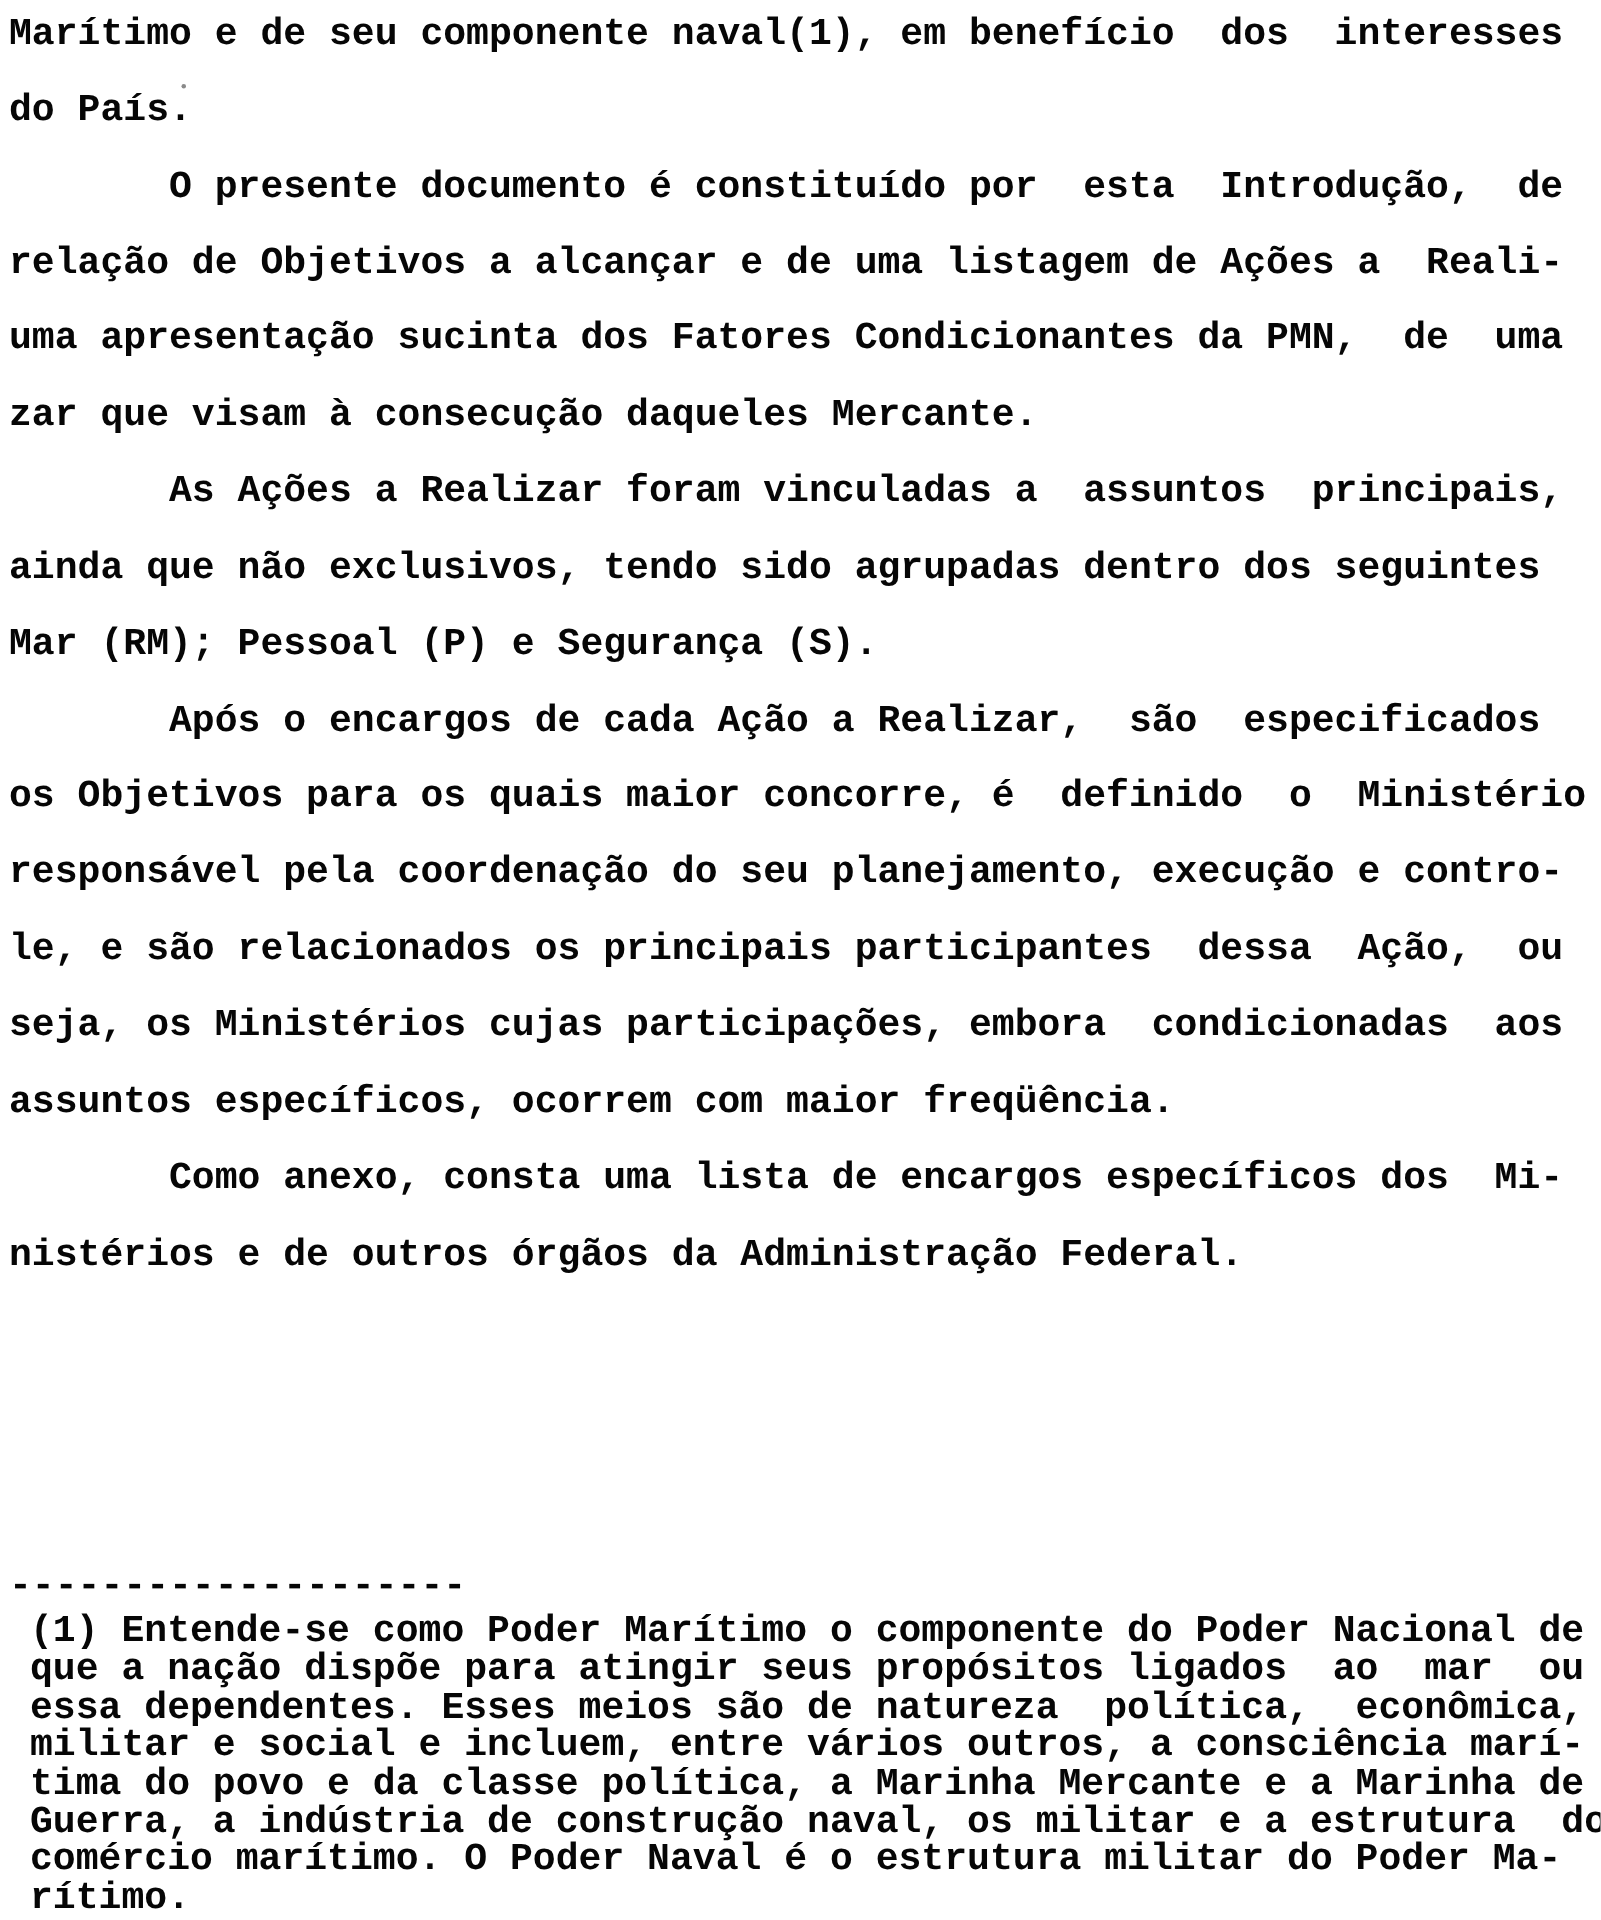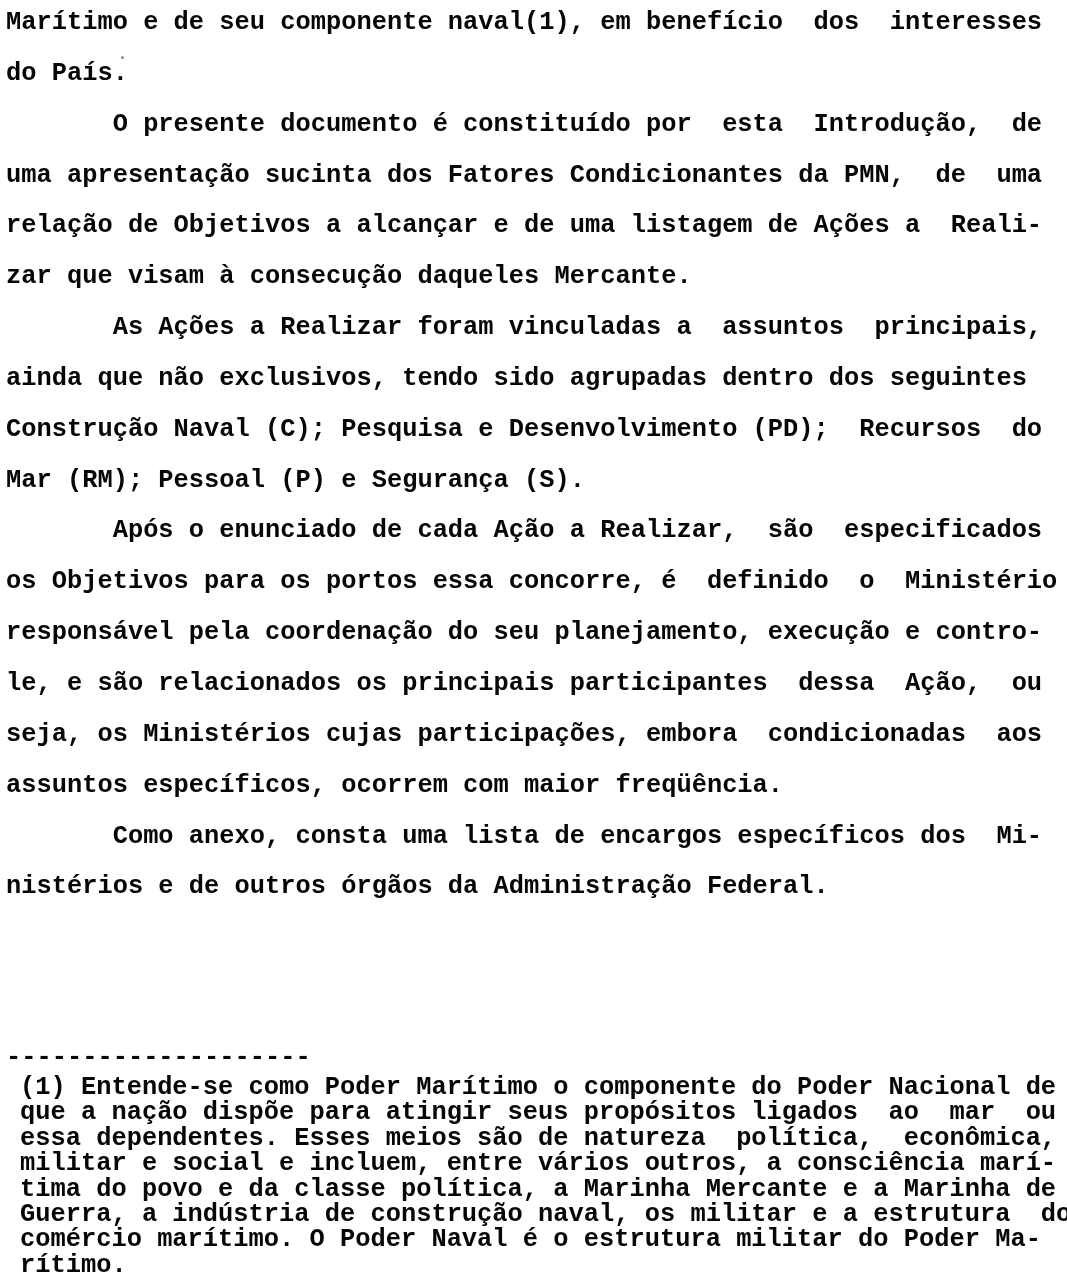--- a/index.html
+++ b/index.html
@@ -52,29 +52,28 @@
     border-radius: 50%;
   }
 </style>
 </head>
 <body>
 
 <div id="main-text" class="mono">
     <div class="line">Marítimo e de seu componente naval(1), em benefício  dos  interesses</div>
     <div class="line">do País.</div>
     <div class="line">       O presente documento é constituído por  esta  Introdução,  de</div>
+    <div class="line">relação de Objetivos a alcançar e de uma listagem de Ações a  Reali-</div>
     <div class="line">uma apresentação sucinta dos Fatores Condicionantes da PMN,  de  uma</div>
-    <div class="line">relação de Objetivos a alcançar e de uma listagem de Ações a  Reali-</div>
     <div class="line">zar que visam à consecução daqueles Mercante.</div>
     <div class="line">       As Ações a Realizar foram vinculadas a  assuntos  principais,</div>
     <div class="line">ainda que não exclusivos, tendo sido agrupadas dentro dos seguintes</div>
-    <div class="line">Construção Naval (C); Pesquisa e Desenvolvimento (PD);  Recursos  do</div>
     <div class="line">Mar (RM); Pessoal (P) e Segurança (S).</div>
-    <div class="line">       Após o enunciado de cada Ação a Realizar,  são  especificados</div>
-    <div class="line">os Objetivos para os portos essa concorre, é  definido  o  Ministério</div>
+    <div class="line">       Após o encargos de cada Ação a Realizar,  são  especificados</div>
+    <div class="line">os Objetivos para os quais maior concorre, é  definido  o  Ministério</div>
     <div class="line">responsável pela coordenação do seu planejamento, execução e contro-</div>
     <div class="line">le, e são relacionados os principais participantes  dessa  Ação,  ou</div>
     <div class="line">seja, os Ministérios cujas participações, embora  condicionadas  aos</div>
     <div class="line">assuntos específicos, ocorrem com maior freqüência.</div>
     <div class="line">       Como anexo, consta uma lista de encargos específicos dos  Mi-</div>
     <div class="line">nistérios e de outros órgãos da Administração Federal.</div>
   </div>
 
 <div id="separator" class="mono">--------------------</div>
 

